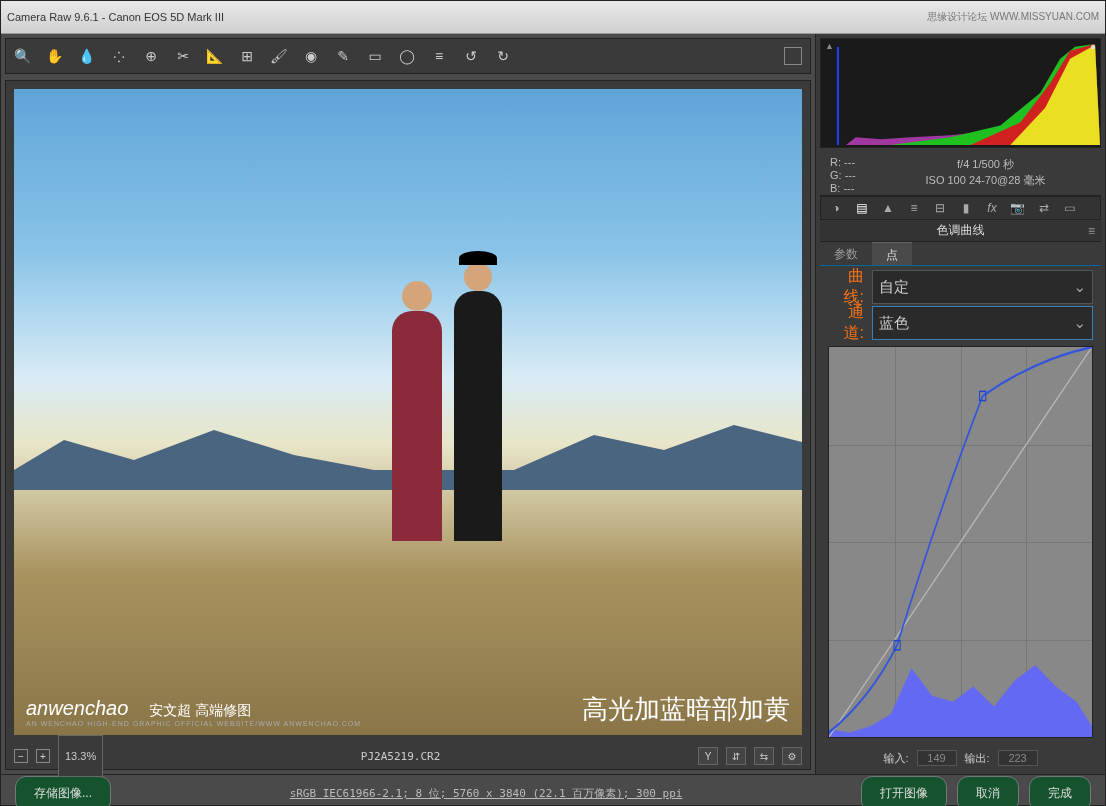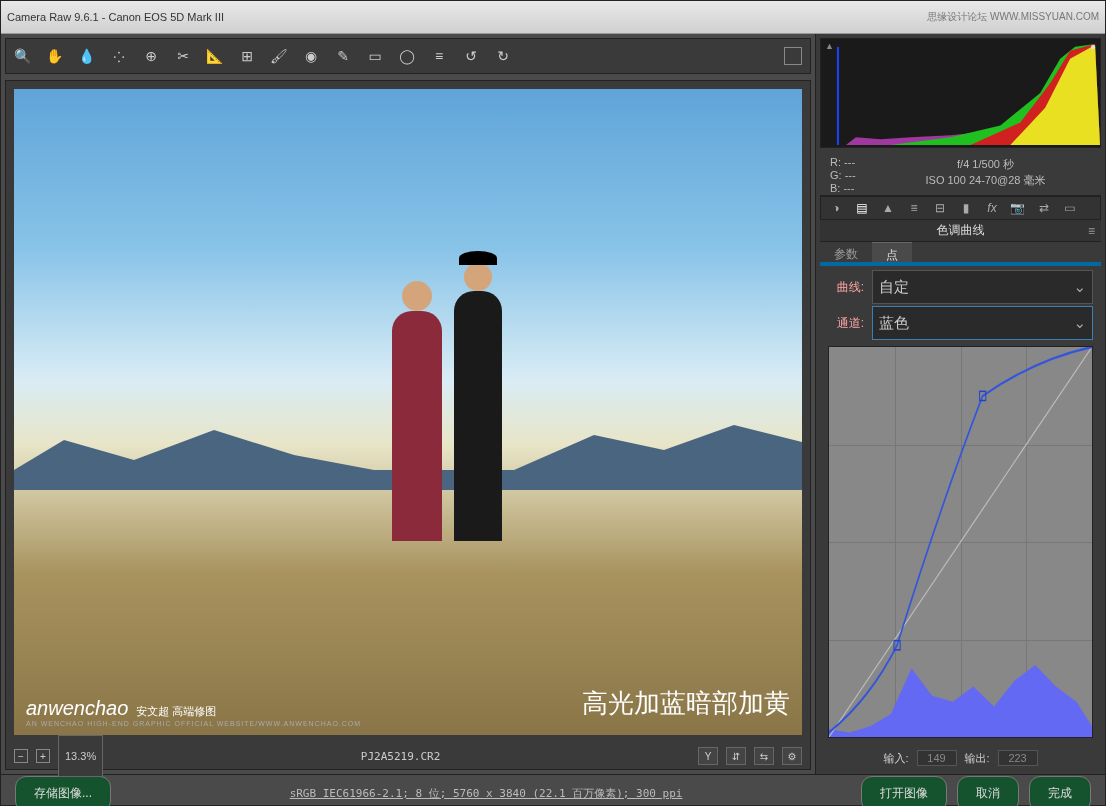--- a/index.html
+++ b/index.html
@@ -16,44 +16,44 @@
 .image-area{flex:1;margin:8px;position:relative;background:linear-gradient(to bottom,#5fa4d9 0%,#89c4e8 25%,#d9ecf5 45%,#e8e5c8 55%,#a8935f 75%,#8a7548 100%);overflow:hidden}
 .mountains{position:absolute;bottom:38%;left:0;right:0;height:80px}
 .mtn-path{fill:#4a6580}
 .couple{position:absolute;bottom:30%;left:48%;width:110px;height:260px}
 .person1{position:absolute;left:0;bottom:0;width:50px;height:230px;background:#8b2a3a;border-radius:20px 20px 0 0}
 .person1::before{content:"";position:absolute;top:-30px;left:10px;width:30px;height:30px;background:#d4a57a;border-radius:50%}
 .person2{position:absolute;right:0;bottom:0;width:48px;height:250px;background:#1a1a1a;border-radius:20px 20px 0 0}
 .person2::before{content:"";position:absolute;top:-28px;left:10px;width:28px;height:28px;background:#d4a57a;border-radius:50%}
 .person2::after{content:"";position:absolute;top:-40px;left:5px;width:38px;height:14px;background:#000;border-radius:50% 50% 0 0}
 .watermark{position:absolute;bottom:8px;left:12px;color:#fff;font-style:italic;font-size:20px;font-family:Georgia,serif}
-.watermark .sub{font-style:normal;font-size:11px;margin-left:8px}
+.watermark .sub{font-style:normal;font-size:14px;margin-left:21px}
 .watermark .tiny{font-size:7px;color:#aaa;font-style:normal;letter-spacing:1px}
-.caption{position:absolute;bottom:14px;right:12px;color:#fff;font-size:26px}
+.caption{position:absolute;bottom:8px;right:12px;color:#fff;font-size:26px}
 .status-row{height:26px;display:flex;align-items:center;padding:0 8px;gap:8px;color:#ccc;font-size:11px}
 .status-row .zoom{border:1px solid #666;padding:14px 6px;background:#3a3a3a}
 .status-row .filename{margin:0 auto;font-family:monospace}
 .status-row .sbtn{width:20px;height:18px;border:1px solid #666;display:flex;align-items:center;justify-content:center;font-size:10px;background:#444}
 .right-panel{width:290px;background:#3a3a3a;border-left:1px solid #222;display:flex;flex-direction:column;padding:4px}
 .histogram{height:110px;background:#1a1a1a;border:1px solid #222;position:relative;margin-bottom:4px;overflow:hidden}
 .histogram::before{content:"▲";position:absolute;top:2px;left:4px;color:#888;font-size:9px}
 .histogram::after{content:"●";position:absolute;top:2px;right:4px;color:#ddd;font-size:10px}
 .histo-svg{position:absolute;bottom:0;left:0;width:100%;height:100%}
 .exif{height:44px;font-family:monospace;font-size:11px;color:#bbb;display:flex;padding:4px 10px;border-bottom:1px solid #222}
 .exif .rgb{width:50px;line-height:13px}
 .exif .meta{flex:1;text-align:center;line-height:16px}
 .tab-icons{height:24px;background:#333;border:1px solid #222;display:flex;align-items:center;gap:8px;padding:0 6px}
 .tab-icons span{width:18px;height:16px;display:flex;align-items:center;justify-content:center;color:#aaa;font-size:12px;cursor:pointer}
 .panel-title{height:22px;background:#333;display:flex;align-items:center;justify-content:center;font-size:12px;color:#ddd;border-bottom:1px solid #222;position:relative}
 .panel-title::after{content:"≡";position:absolute;right:6px;color:#999}
-.subtabs{height:24px;display:flex;border-bottom:4px solid #0369a1}
+.subtabs{height:24px;display:flex;border-bottom:1px solid #0369a1}
 .subtabs .st{padding:4px 14px;color:#999;cursor:pointer;font-size:12px}
 .subtabs .st.active{background:#4a4a4a;color:#ddd;border-top:1px solid #666}
 .field-row{height:30px;display:flex;align-items:center;padding:0 8px;gap:8px;margin-top:6px}
-.field-row label{width:36px;color:#fca5a5;text-align:right;font-size:12px}
+.field-row label{width:36px;color:#f97316;text-align:right;font-size:16px}
 .field-row .select{flex:1;height:20px;background:#2a2a2a;border:1px solid #555;color:#ccc;padding:16px 6px;display:flex;align-items:center;font-size:15px;position:relative}
 .field-row .select.hl{border-color:#3a7fb5}
 .field-row .select::after{content:"⌄";position:absolute;right:6px;color:#aaa}
 .curve-area{flex:1;margin:8px;background:#888;border:1px solid #222;position:relative;min-height:250px}
 .gl{position:absolute;background:#777}
 .gl.v{width:1px;height:100%}
 .gl.h{height:1px;width:100%}
 .curve-svg{position:absolute;inset:0;width:100%;height:100%}
 .curve-io{height:24px;display:flex;justify-content:center;align-items:center;gap:8px;font-size:11px;color:#ccc}
 .curve-io input{width:40px;background:#333;border:1px solid #555;color:#888;text-align:center;font-size:11px;height:16px}

